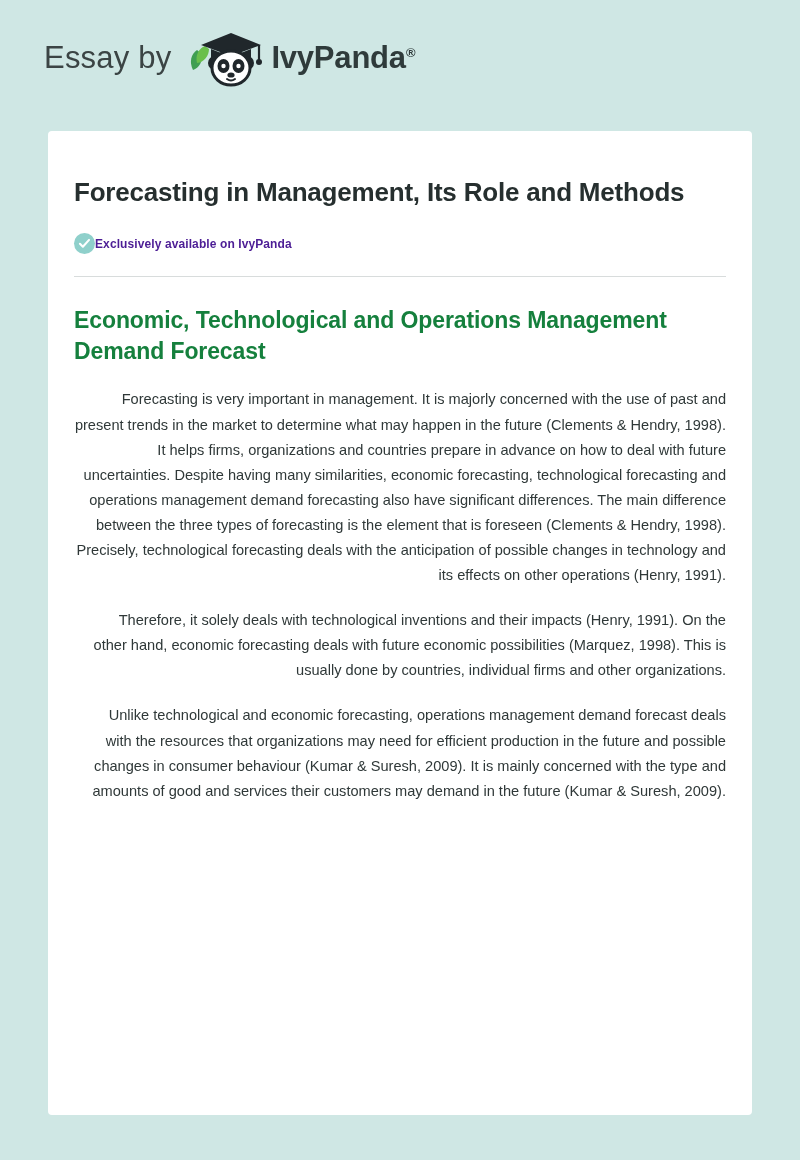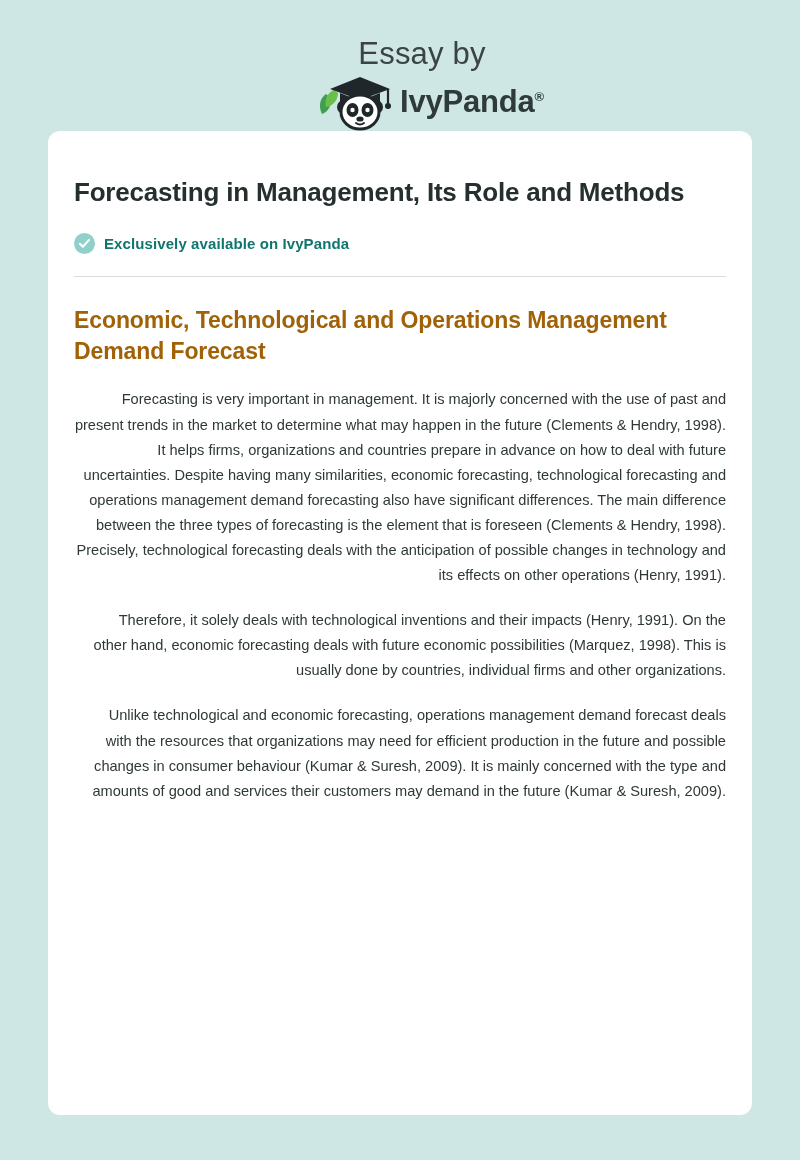--- a/index.html
+++ b/index.html
@@ -20,21 +20,20 @@
     box-sizing: border-box;
   }
 
   
   .brand-header {
     display: flex;
     align-items: center;
     padding: 36px 0 0 44px;
     height: 80px;
     box-sizing: border-box;
-    flex-direction: column;
   }
   .brand-essay {
     font-size: 31px;
     color: #3b4444;
     letter-spacing: 0.2px;
     font-weight: 400;
   }
   .brand-logo-wrap {
     display: flex;
     align-items: center;
@@ -61,21 +60,21 @@
   }
 
   
   .card {
     position: absolute;
     left: 48px;
     top: 131px;
     width: 704px;
     height: 984px;
     background: #ffffff;
-    border-radius: 12px;
+    border-radius: 4px;
     box-sizing: border-box;
     padding: 0 26px;
     overflow: hidden;
   }
   .doc-inner {
     padding: 0 0 0 0;
   }
   .doc-title {
     font-size: 26px;
     line-height: 1.32;
@@ -95,37 +94,36 @@
     height: 21px;
     border-radius: 50%;
     background: #8fd0cb;
     display: inline-flex;
     align-items: center;
     justify-content: center;
     flex: 0 0 auto;
   }
   .check-badge svg { display: block; }
   .exclusive-text {
-    margin-left: 9px;
-    font-size: 15px;
+    font-size: 12px;
     font-weight: bold;
-    color: #0f766e;
+    color: #4c1d95;
     letter-spacing: 0.1px;
   }
   .divider {
     margin-top: 22px;
     height: 1px;
     background: #d8dcdc;
     width: 100%;
   }
   .section-heading {
     font-size: 23px;
     line-height: 1.35;
     font-weight: bold;
-    color: #a16207;
+    color: #15803d;
     margin: 28px 0 0 0;
     letter-spacing: -0.1px;
   }
   .body-par {
     font-size: 14.6px;
     line-height: 1.72;
     color: #2f3838;
     margin: 20px 0 0 0;
     text-indent: 30px;
     text-align: right;

